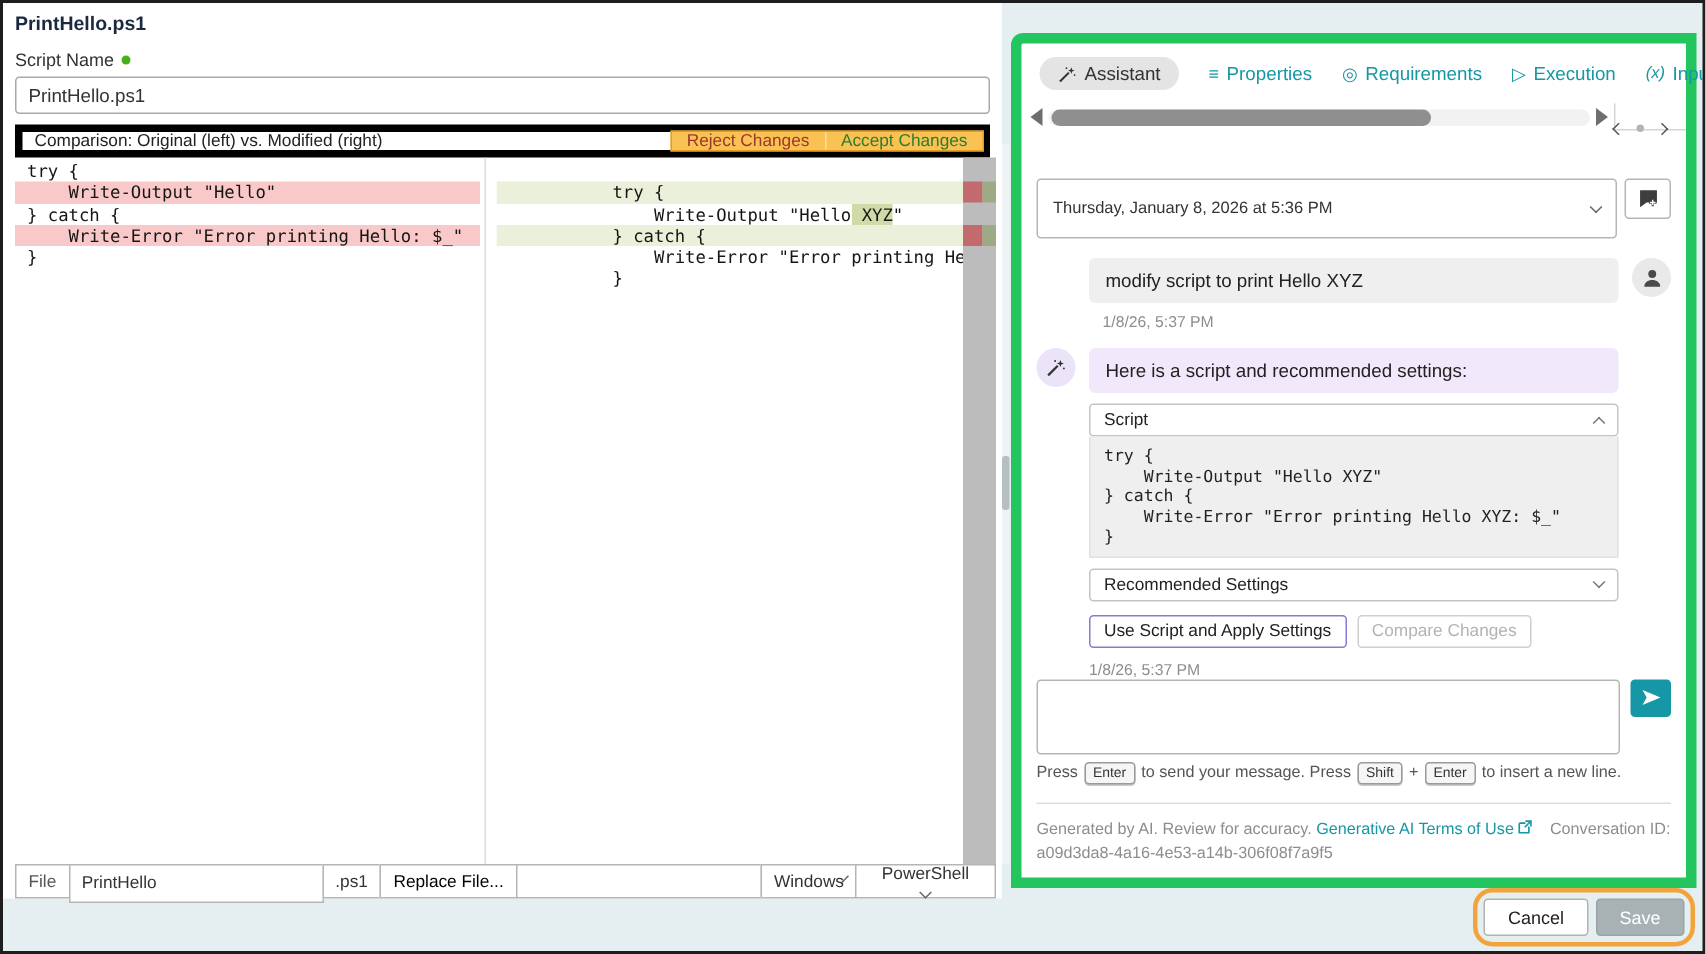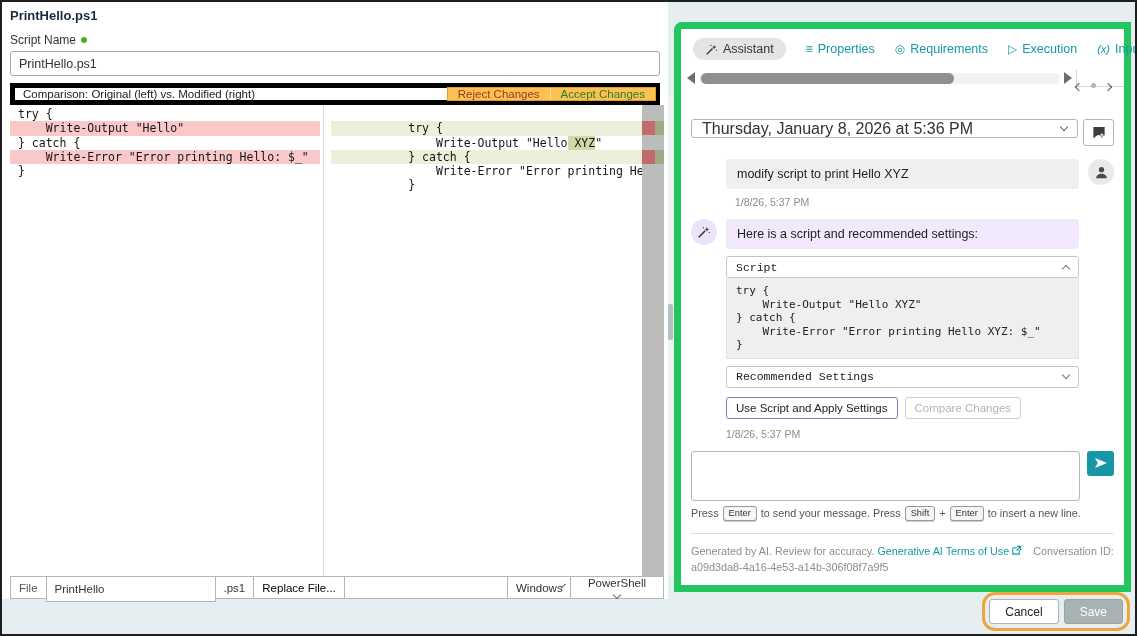--- a/index.html
+++ b/index.html
@@ -90,39 +90,39 @@
   .hscroll-row { display: flex; align-items: center; height: 18px; margin: 4px 0 0 6px; }
   .scroll-arrow { width: 0; height: 0; border-style: solid; cursor: pointer; }
   .scroll-arrow.left { border-width: 6px 8px 6px 0; border-color: transparent #6e6e6e transparent transparent; }
   .scroll-arrow.right { border-width: 6px 0 6px 8px; border-color: transparent transparent transparent #6e6e6e; }
   .hscroll-track { flex: 1; height: 11px; background: #f2f2f2; border-radius: 6px; margin: 0 4px; position: relative; }
   .hscroll-thumb { position: absolute; left: 2px; top: 0; width: 70%; height: 11px; background: #8f8f8f; border-radius: 6px; cursor: pointer; }
   .corner-stub { width: 48px; height: 18px; border-left: 1px solid #d5d5d5; border-bottom: 1px solid #d5d5d5; margin-left: 4px; }
 
   .chat-body { position: absolute; left: 0; right: 0; top: 78px; bottom: 0; display: flex; flex-direction: column; padding: 12px 10px 10px; }
   .date-row { display: flex; gap: 5px; }
-  .conv-select { flex: 1; height: 19px; border: 1px solid #b5b5b5; border-radius: 3px; display: flex; align-items: center; padding: 0 10px; font-size: 16px; color: #333; cursor: pointer; }
+  .conv-select { flex: 1; height: 40px; border: 1px solid #b5b5b5; border-radius: 3px; display: flex; align-items: center; padding: 0 10px; font-size: 11px; color: #333; cursor: pointer; }
   .conv-select .label { flex: 1; }
   .newchat-btn { width: 31px; height: 27px; border: 1px solid #b5b5b5; border-radius: 3px; background: #fff; display: flex; align-items: center; justify-content: center; cursor: pointer; }
 
   .msg-row { display: flex; gap: 9px; }
   .user-row { margin-top: 13px; }
   .bubble { flex: 1; border-radius: 4px; padding: 8px 11px; font-size: 12.5px; color: #222; }
   .user-bubble { background: #efefef; margin-left: 35px; }
   .asst-bubble { background: #f1e9fb; margin-right: 35px; }
   .avatar { width: 26px; height: 26px; border-radius: 50%; display: flex; align-items: center; justify-content: center; flex: none; }
   .user-avatar { background: #e9e9e9; }
   .asst-avatar { background: #ebe3f8; }
   .timestamp { font-size: 10.5px; color: #8d8d8d; }
   .user-time { margin: 7px 0 0 44px; }
   .asst-row { margin-top: 11px; }
 
   .attachments { margin: 7px 35px 0 35px; }
   .collapse-panel { border: 1px solid #c4c4c4; border-radius: 3px; height: 22px; display: flex; align-items: center; padding: 0 9px; font-size: 11.5px; color: #222; cursor: pointer; background: #fff; }
-  .collapse-panel .label { flex: 1; font-family: Liberation Mono, monospace; }
+  .collapse-panel .label { flex: 1; }
   .collapse-panel .chev { border-color: #777; }
   .script-code {
     background: #efefef; border: 1px solid #e2e2e2; border-top: none;
     font-family: "DejaVu Sans Mono", monospace; font-size: 11px; line-height: 13.5px;
     color: #222; padding: 6px 9px; white-space: pre; overflow: hidden;
   }
   .settings-panel { margin-top: 7px; }
   .action-btns { display: flex; gap: 7px; margin-top: 9px; }
   .action-btns button { height: 22px; padding: 0 9px; font-size: 11.5px; border-radius: 3px; background: #fff; font-family: "Liberation Sans", sans-serif; }
   .use-btn { border: 1px solid #8b78d2; color: #222; cursor: pointer; }

